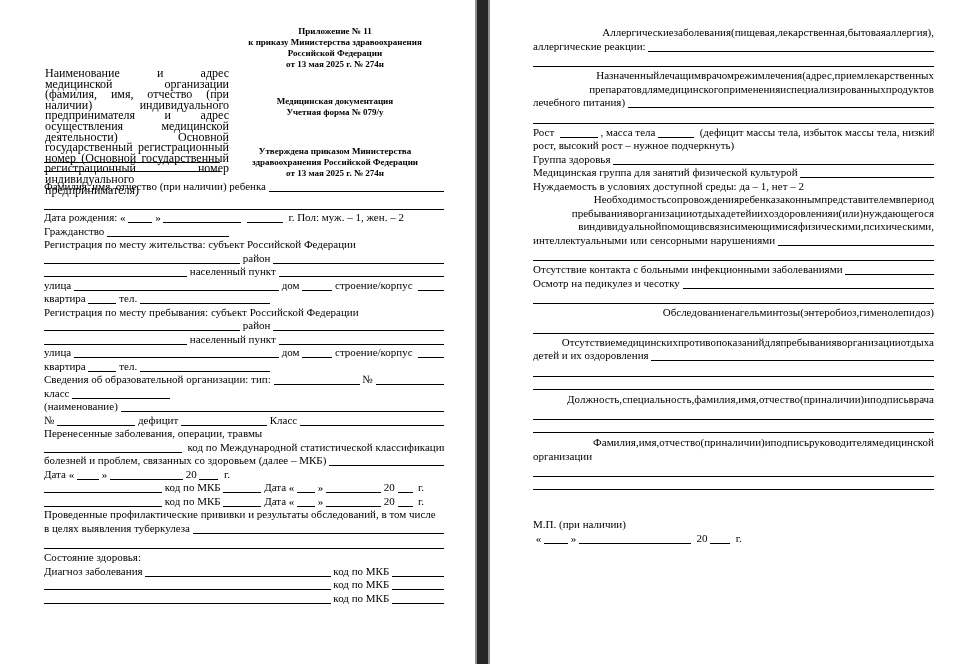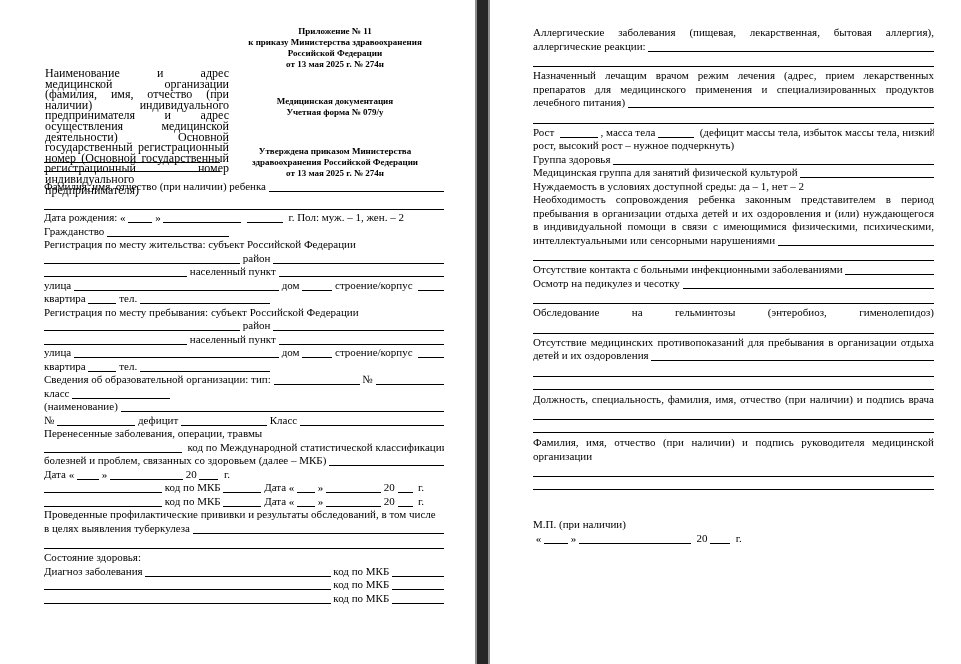--- a/index.html
+++ b/index.html
@@ -25,21 +25,21 @@
   .h-line{height:8px;border-bottom:1.5px solid #000;}
 
   .title{width:400px;margin:3px auto 6px;text-align:center;
     font-weight:bold;font-size:11.5px;line-height:15px;white-space:nowrap;}
 
   
   .rows{font-size:11px;line-height:13.5px;}
   #page-left .rows{margin:0 44px 0 44px;width:400px;}
   #page-right .rows{margin:0 28px 0 43px;width:401px;padding-top:26px;}
   .row{display:flex;height:13.5px;overflow:hidden;align-items:flex-start;}
-  .row.just{justify-content:space-between;}
+  .row.just{justify-content:flex-end;}
   .t{white-space:pre;}
   .u{border-bottom:1px solid #000;height:11px;flex:0 0 auto;}
   .f{border-bottom:1px solid #000;height:11px;flex:1 1 auto;}
   .rule{height:9px;border-bottom:1px solid #000;margin-top:4px;margin-bottom:2px;}
   .rule + .rule{margin-top:3px;}
   .space{width:100%;}
 </style>
 </head>
 <body>
 

